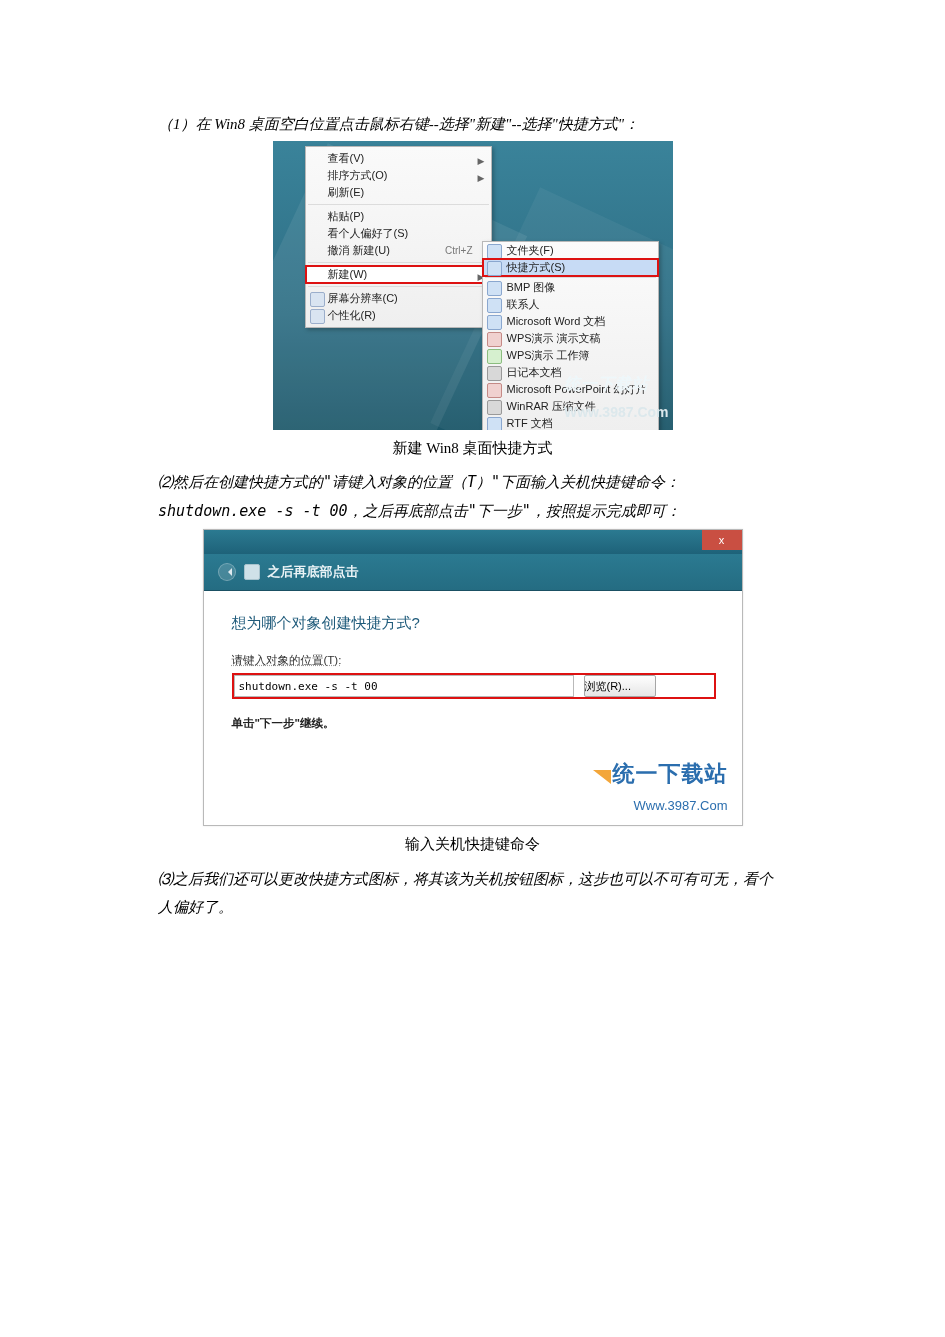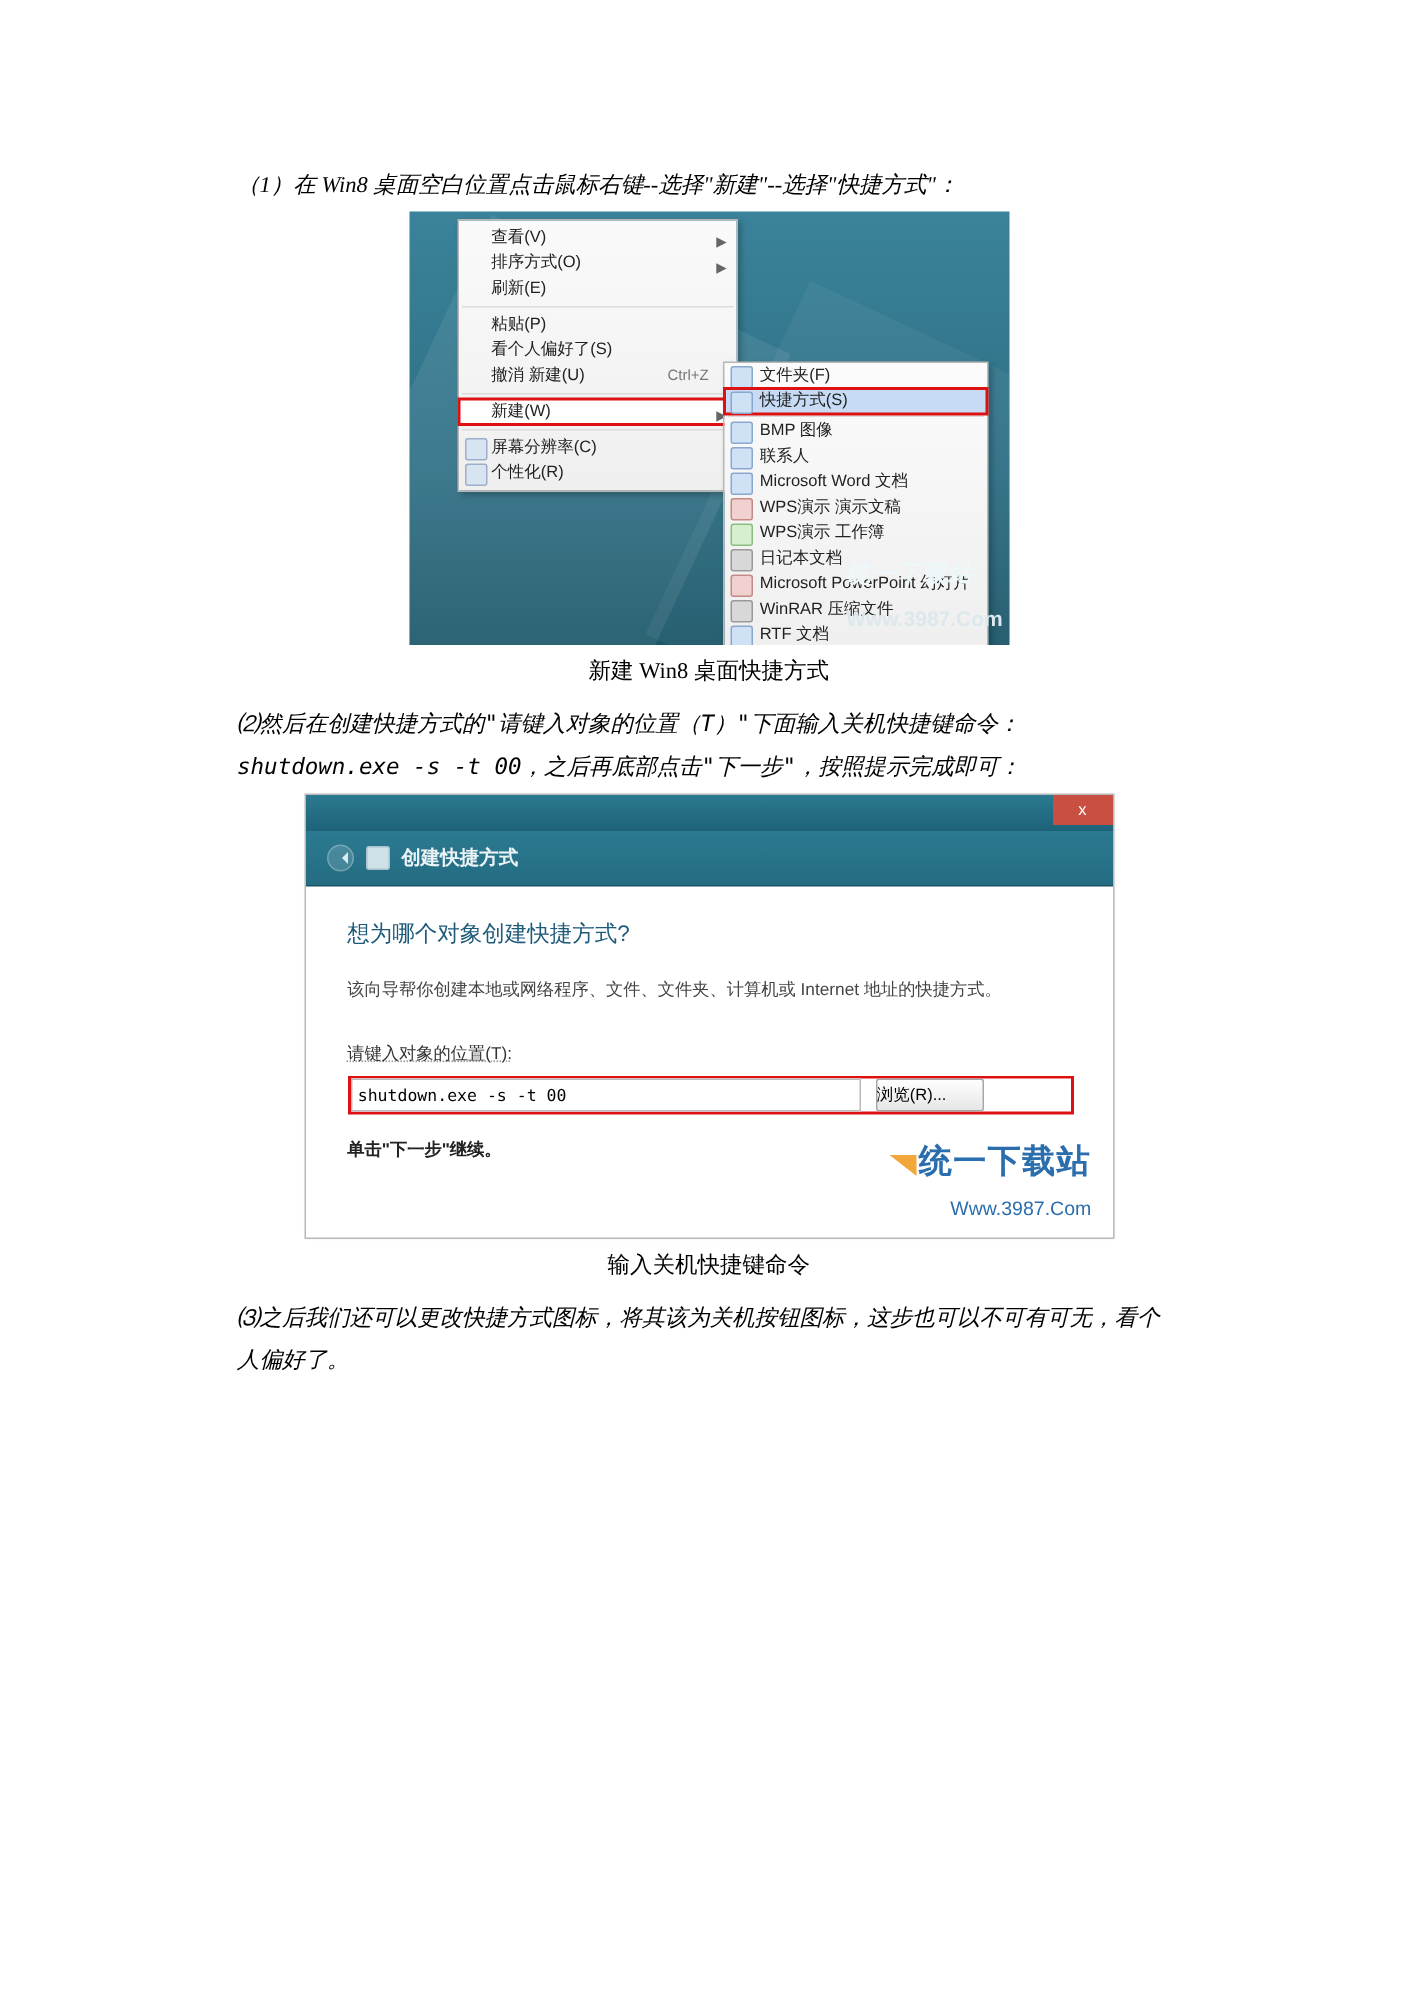--- a/index.html
+++ b/index.html
@@ -328,25 +328,24 @@
 
   <p class="para mono">⑵然后在创建快捷方式的"请键入对象的位置（T）"下面输入关机快捷键命令：shutdown.exe -s -t 00，之后再底部点击"下一步"，按照提示完成即可：</p>
 
   <div class="shot2">
     <div class="titlebar">
       <div class="closebtn">x</div>
     </div>
     <div class="header">
       <span class="back"></span>
       <span class="ticon"></span>
-      <span class="ttext">创建快捷方式</span>
+      <span class="ttext">之后再底部点击</span>
     </div>
     <div class="body">
       <div class="q">想为哪个对象创建快捷方式?</div>
-      <div class="desc">该向导帮你创建本地或网络程序、文件、文件夹、计算机或 Internet 地址的快捷方式。</div>
       <div class="fld-label">请键入对象的位置(T):</div>
       <div class="fldrow">
         <input type="text" value="shutdown.exe -s -t 00" style="">
         <div class="browse">浏览(R)...</div>
       </div>
       <div class="nextline">单击"下一步"继续。</div>
 
       <div class="wm2">
         <span class="logoarrow"></span><span class="t1">统一下载站</span>
         <span class="t2">Www.3987.Com</span>

